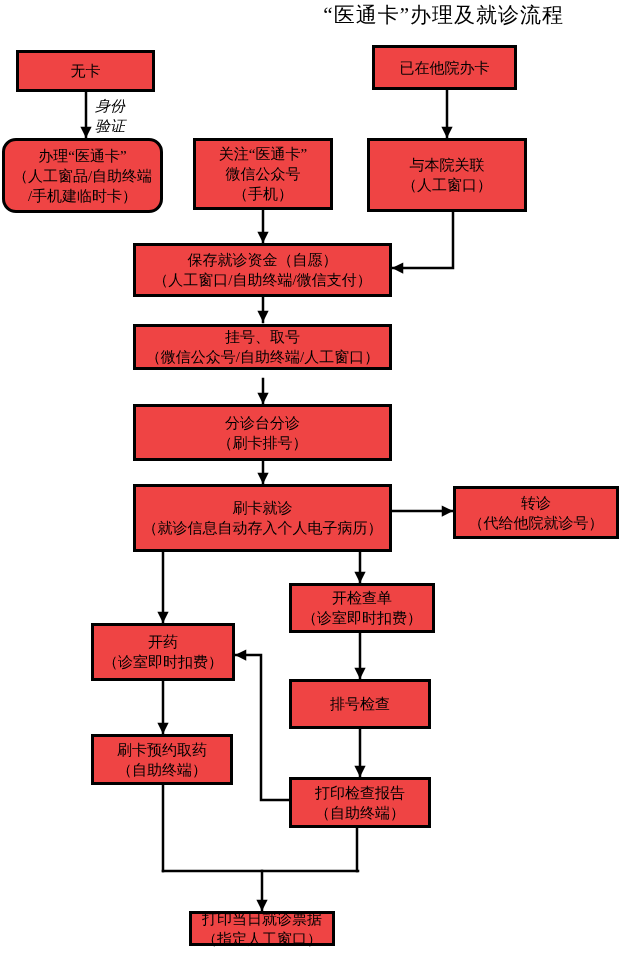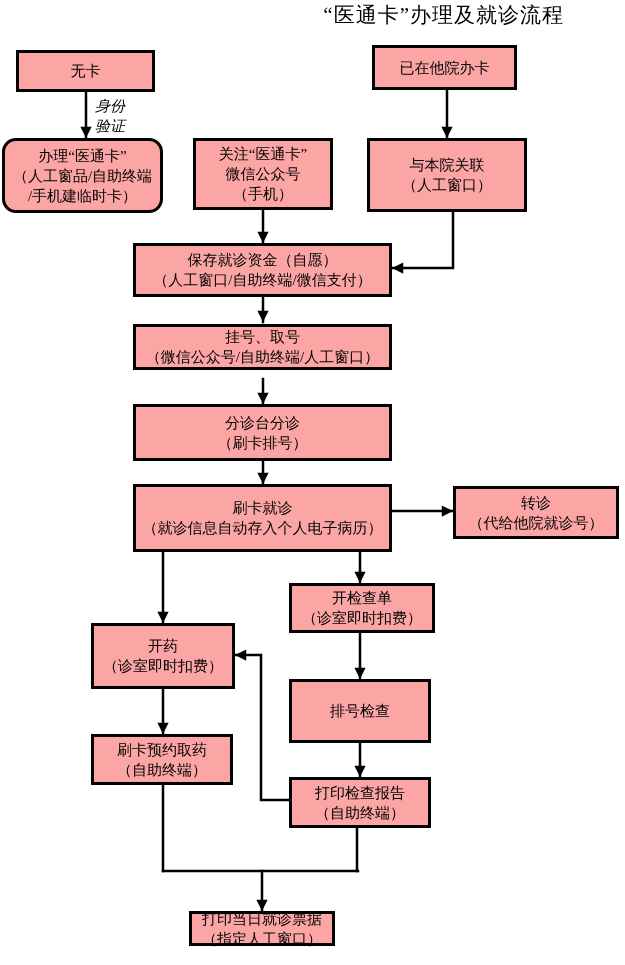--- a/index.html
+++ b/index.html
@@ -36,21 +36,21 @@
   .edge {
     fill: none;
     stroke: #000000;
     stroke-width: 2.5;
     stroke-linecap: square;
   }
   .node {
     position: absolute;
     box-sizing: border-box;
     border: 3px solid #000000;
-    background: #fca5a5;
+    background: #ef4444;
     display: flex;
     flex-direction: column;
     justify-content: center;
     align-items: center;
     text-align: center;
   }
   .node-line {
     font-size: 15px;
     line-height: 20px;
     white-space: nowrap;
@@ -133,25 +133,25 @@
         <div class="node-line">（就诊信息自动存入个人电子病历）</div>
       </div>
       <div class="node" style="left: 453px; top: 486px; width: 166px; height: 53px;">
         <div class="node-line">转诊</div>
         <div class="node-line">（代给他院就诊号）</div>
       </div>
       <div class="node" style="left: 289px; top: 583px; width: 146px; height: 50px;">
         <div class="node-line">开检查单</div>
         <div class="node-line">（诊室即时扣费）</div>
       </div>
-      <div class="node" style="left: 91px; top: 623px; width: 144px; height: 66px;">
+      <div class="node" style="left: 91px; top: 623px; width: 144px; height: 58px;">
         <div class="node-line">开药</div>
         <div class="node-line">（诊室即时扣费）</div>
       </div>
-      <div class="node" style="left: 289px; top: 679px; width: 142px; height: 64px;">
+      <div class="node" style="left: 289px; top: 679px; width: 142px; height: 50px;">
         <div class="node-line">排号检查</div>
       </div>
       <div class="node" style="left: 91px; top: 734px; width: 142px; height: 51px;">
         <div class="node-line">刷卡预约取药</div>
         <div class="node-line">（自助终端）</div>
       </div>
       <div class="node" style="left: 289px; top: 777px; width: 142px; height: 51px;">
         <div class="node-line">打印检查报告</div>
         <div class="node-line">（自助终端）</div>
       </div>

